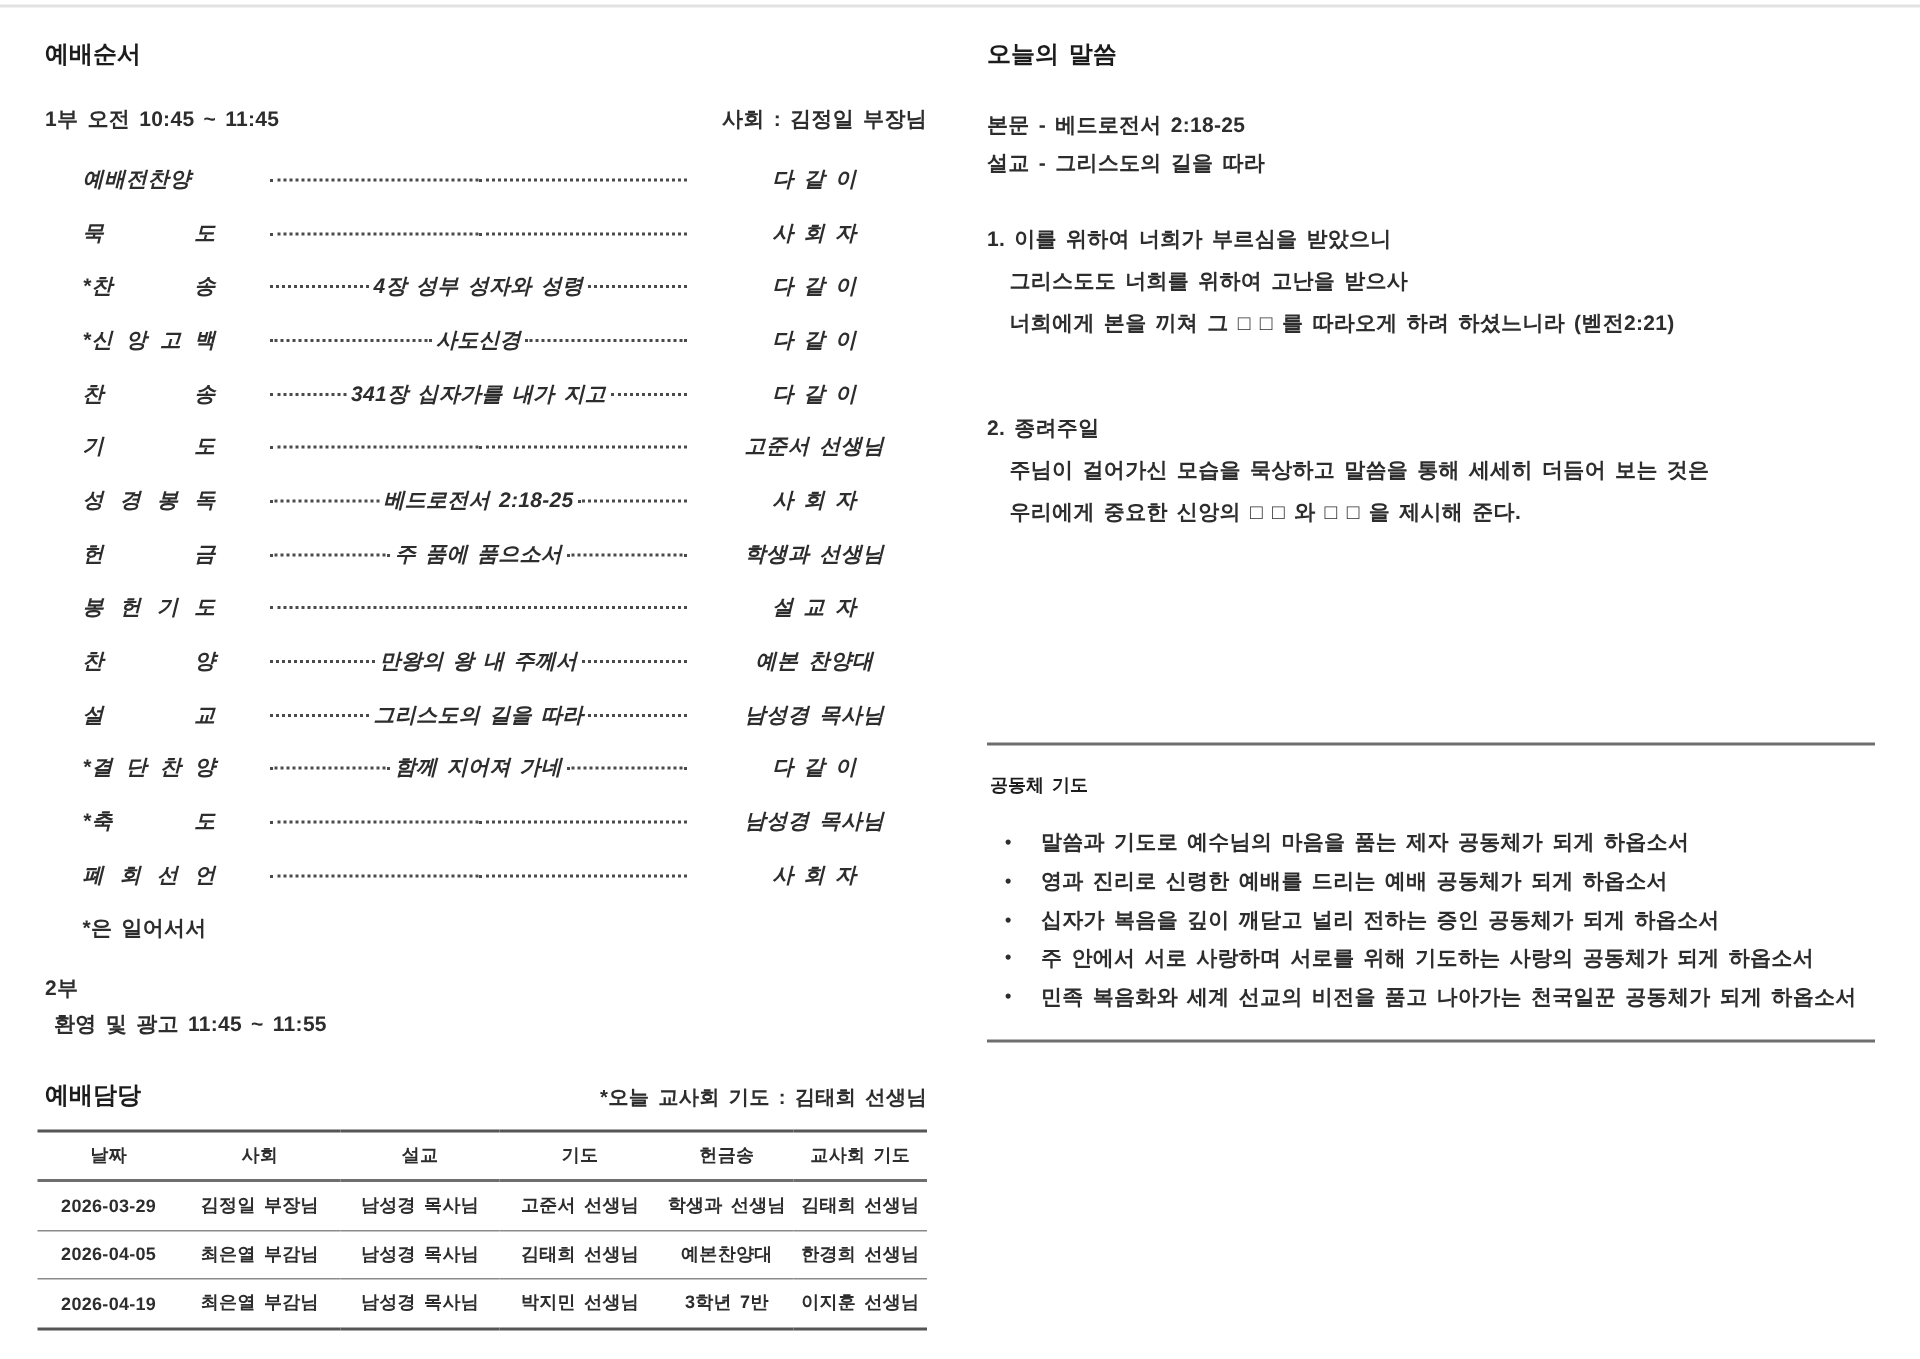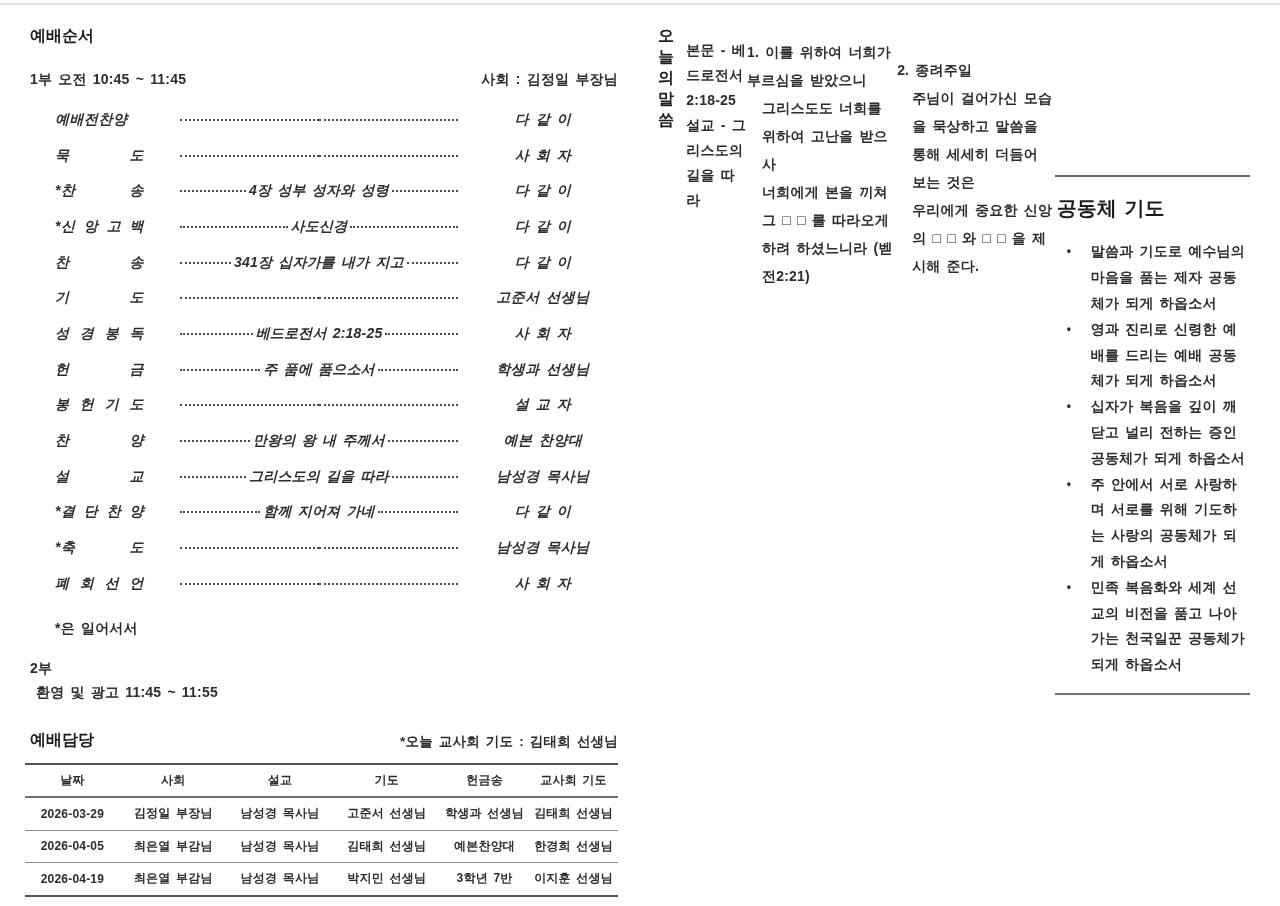--- a/index.html
+++ b/index.html
@@ -5,56 +5,56 @@
   html,body{margin:0;padding:0;}
   body{
     width:1280px;height:906px;background:#ffffff;color:#2d2d2d;
     font-family:"Liberation Sans","DejaVu Sans",sans-serif;
     font-size:14px;font-weight:600;letter-spacing:0.2px;word-spacing:2px;
     overflow:hidden;position:relative;
   }
   .top-rule{position:absolute;top:3px;left:0;width:100%;border-top:2px solid #e2e2e2;}
   .page{box-sizing:border-box;height:724px;padding:14px 30px 29px 30px;display:flex;gap:40px;align-items:stretch;}
   .col-left{flex:0 0 588px;width:588px;}
-  .col-right{flex:1;display:flex;min-width:0;}
+  .col-right{flex:1;display:flex;flex-direction:column;min-width:0;}
   .section-title{font-size:16px;font-weight:800;color:#1c1c1c;margin:12px 0 0 0;letter-spacing:0;}
   
   .part1-row{display:flex;justify-content:space-between;align-items:baseline;margin-top:24px;}
   
   .order-list{margin-top:13px;font-style:italic;}
   .order-row{display:flex;align-items:center;height:35.7px;}
   .order-label{flex:0 0 80px;margin-left:25px;padding-left:9px;text-indent:-9px;
     text-align:justify;text-align-last:justify;white-space:normal;letter-spacing:0.5px;}
   .order-leader{flex:1;display:flex;align-items:center;margin:0 10px 0 36px;min-width:0;}
   .dotfill{flex:1;height:0;border-bottom:2px dotted #4a4a4a;}
   .order-center{padding:0 3px;white-space:nowrap;}
   .order-center:empty{display:none;}
   .order-name{flex:0 0 150px;text-align:center;white-space:nowrap;letter-spacing:0.5px;}
-  .standing-note{margin:18px 0 0 25px;}
+  .standing-note{margin:8px 0 0 25px;}
   .part2{margin-top:22px;}
   .part2-detail{margin-top:6px;padding-left:6px;}
   
   .assign-head{display:flex;justify-content:space-between;align-items:flex-end;margin-top:28px;}
   .assign-note{font-size:13.5px;}
   table.assign{width:593px;margin:12px 0 0 -5px;border-collapse:collapse;table-layout:fixed;}
   table.assign th,table.assign td{padding:7px 2px 7.5px 2px;text-align:center;font-weight:600;
     font-size:12px;white-space:nowrap;letter-spacing:0.2px;}
   table.assign thead tr{border-top:2px solid #555;border-bottom:2px solid #6e6e6e;}
   table.assign tbody tr{border-bottom:1.5px solid #8a8a8a;}
   table.assign tbody tr:last-child{border-bottom:2px solid #555;}
   .c-date{width:16%;}.c-mc{width:18%;}.c-sermon{width:18%;}.c-prayer{width:18%;}.c-offering{width:15%;}.c-teacher{width:15%;}
   
   .word-meta{margin-top:24px;line-height:25px;}
   .note{margin-top:24px;}
   .note.second{margin-top:42px;}
   .note-head{line-height:28px;}
   .note-line{padding-left:15px;line-height:28px;}
   .community-box{margin-top:auto;border-top:2px solid #6e6e6e;border-bottom:2px solid #6e6e6e;
     padding:12px 4px 15px 2px;}
-  .community-title{font-size:20px;font-weight:800;color:#1c1c1c;margin:6px 0 0 0;letter-spacing:0;}
+  .community-title{font-size:12px;font-weight:800;color:#1c1c1c;margin:6px 0 0 0;letter-spacing:0;}
   .community-list{list-style:none;margin:17px 0 0 0;padding:0;}
   .community-list li{position:relative;padding-left:34px;line-height:25.8px;}
   .community-list li .bullet{position:absolute;left:10px;top:0;font-size:12px;}
 </style>
 </head>
 <body>
 
 <div class="top-rule"></div>
 
 <div class="page">

